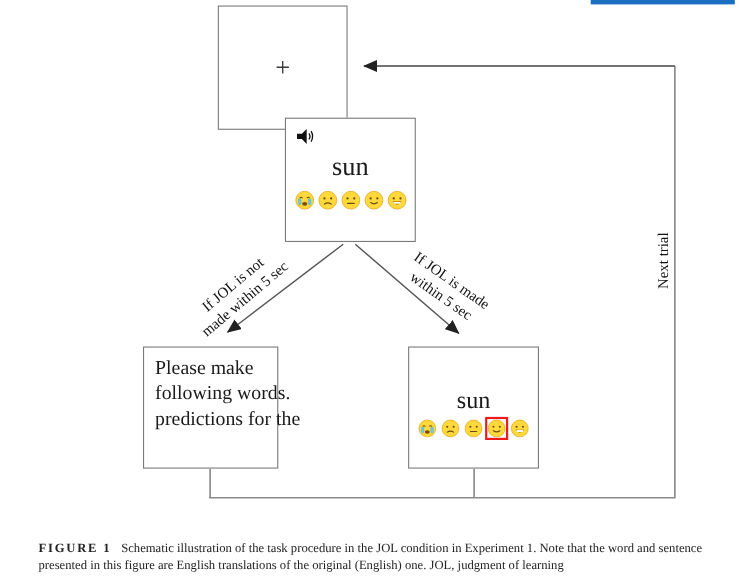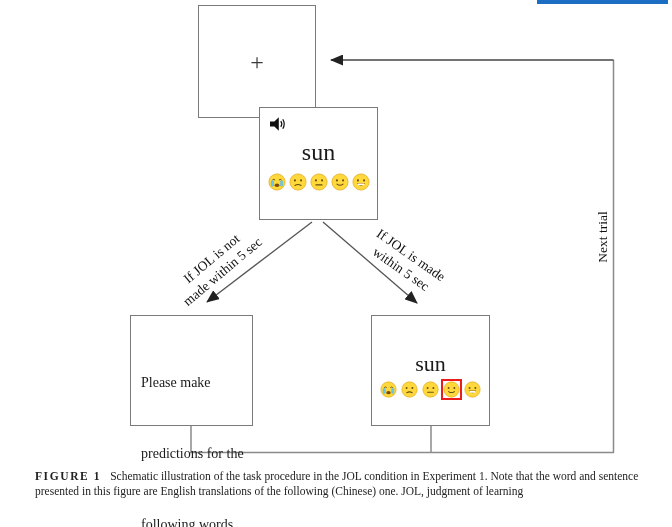--- a/index.html
+++ b/index.html
@@ -12,31 +12,31 @@
   .box{position:absolute;background:#ffffff;border:1.5px solid #7a7a7a;box-sizing:border-box;z-index:2;}
   .fixation-box{left:198px;top:5px;width:118px;height:113px;display:flex;align-items:center;justify-content:center;}
   .plus{font-size:24px;color:#3a3a3a;line-height:1;}
   .study-box{left:259px;top:107px;width:119px;height:113px;}
   .speaker{position:absolute;left:8px;top:8px;width:20px;height:16px;}
   .study-word{margin-top:32px;text-align:center;font-size:24px;line-height:1;}
   .emoji-row{display:flex;justify-content:center;align-items:center;gap:3px;margin-top:9px;}
   .emoji-row .emoji{display:inline-flex;width:18px;height:18px;}
   .emoji.selected{outline:2px solid #ed1c1c;outline-offset:0px;}
   .prompt-box{left:130px;top:315px;width:123px;height:111px;padding:7px 6px 0 10px;}
-  .prompt-line{font-size:14px;line-height:23px;white-space:nowrap;margin-top:48px;}
+  .prompt-line{font-size:18px;line-height:23px;white-space:nowrap;}
   .response-box{left:371px;top:315px;width:119px;height:111px;}
   .response-word{margin-top:37px;text-align:center;font-size:22px;line-height:1;}
   .response-box .emoji-row{margin-top:6px;gap:4px;}
   .response-box .emoji{width:17px;height:17px;}
   .arrow-label{position:absolute;z-index:2;text-align:center;font-size:13.5px;line-height:17px;white-space:nowrap;color:#111;}
   .arrow-label.left{left:217px;top:265px;transform:translate(-50%,-50%) rotate(-40deg);}
   .arrow-label.right{left:406px;top:262px;transform:translate(-50%,-50%) rotate(35deg);}
   .next-trial{position:absolute;left:603px;top:237px;transform:translate(-50%,-50%) rotate(-90deg);
     font-size:13.5px;white-space:nowrap;z-index:2;color:#111;}
-  .caption{position:absolute;left:35px;top:469px;width:612px;font-size:11.5px;line-height:14.5px;color:#222;z-index:2;}
+  .caption{position:absolute;left:35px;top:492px;width:612px;font-size:11.5px;line-height:14.5px;color:#222;z-index:2;}
   .cap-label{font-weight:bold;letter-spacing:1.6px;margin-right:9px;}
 </style>
 </head>
 <body>
 
 <div class="canvas">
 
   <div class="accent-bar" style="background: rgb(27, 110, 194);"></div>
 
   <svg class="lines-layer" viewBox="0 0 672 527">
@@ -121,22 +121,22 @@
     <div>made within 5 sec</div>
   </div>
 
   <div class="arrow-label right">
     <div>If JOL is made</div>
     <div>within 5 sec</div>
   </div>
 
   <div class="box prompt-box">
     <div class="prompt-line">Please make</div>
+    <div class="prompt-line">following words.</div>
     <div class="prompt-line">predictions for the</div>
-    <div class="prompt-line">following words.</div>
   </div>
 
   <div class="box response-box">
     <div class="response-word">sun</div>
     <div class="emoji-row" id="response-emojis">
         <span class="emoji">
           <svg viewBox="0 0 20 20" width="100%" height="100%">
             <circle cx="10" cy="10" r="9" fill="#FFD93B" stroke="#E3A71F" stroke-width="0.8"></circle>
             <path d="M4.9 7.8 Q6.4 6.3 7.9 7.8" stroke="#6b4d12" stroke-width="1.1" fill="none"></path>
             <path d="M12.1 7.8 Q13.6 6.3 15.1 7.8" stroke="#6b4d12" stroke-width="1.1" fill="none"></path>
@@ -178,16 +178,16 @@
             <rect x="6.3" y="11.7" width="7.4" height="2" rx="1" fill="#ffffff"></rect>
           </svg>
         </span>
       </div>
   </div>
 
   <div class="next-trial">Next trial</div>
 
   <div class="caption">
     <div><span class="cap-label">FIGURE 1</span><span>Schematic illustration of the task procedure in the JOL condition in Experiment 1. Note that the word and sentence</span></div>
-    <div>presented in this figure are English translations of the following (Chinese) one. JOL, judgment of learning</div>
+    <div>presented in this figure are English translations of the original (English) one. JOL, judgment of learning</div>
   </div>
 
 </div>
 
 </body></html>

